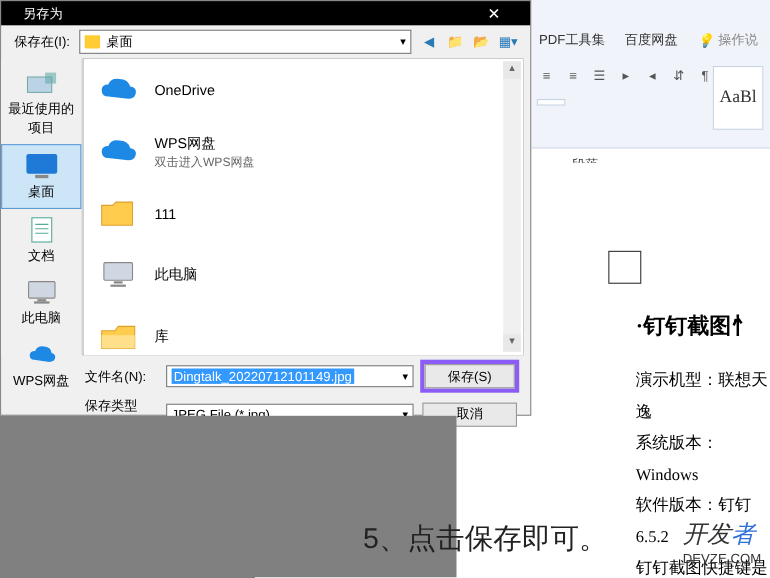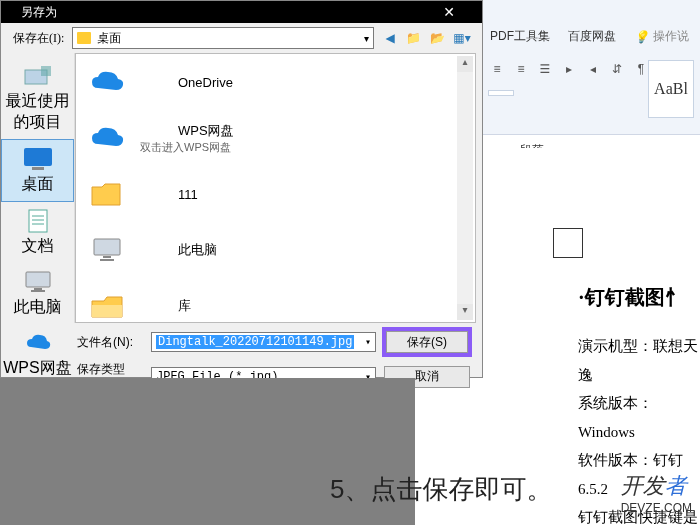--- a/index.html
+++ b/index.html
@@ -14,43 +14,43 @@
 .ribbon-extra { position: absolute; top: 90px; left: 488px; display: flex; gap: 6px; }
 .ribbon-dropdown { background: #fff; border: 1px solid #c7d3e3; padding: 2px 18px 2px 6px; font-size: 12px; color: #333; position: relative; }
 .doc-area { position: absolute; top: 148px; left: 483px; right: 0; bottom: 0; background: #fff; overflow: hidden; }
 .doc-square { position: absolute; top: 80px; left: 70px; width: 30px; height: 30px; border: 1px solid #333; }
 .doc-content { position: absolute; top: 130px; left: 95px; right: 0; font-family: SimSun; font-size: 15px; color: #000; line-height: 1.9; }
 .doc-title { font-size: 20px; font-weight: bold; margin-bottom: 16px; }
 .dialog { position: absolute; top: 0; left: 0; width: 483px; height: 378px; background: #f0f0f0; border: 1px solid #888; }
 .titlebar { height: 22px; background: #000; color: #fff; display: flex; align-items: center; padding: 0 20px; justify-content: space-between; }
 .titlebar .close { width: 26px; text-align: center; font-size: 14px; }
 .topbar { height: 30px; display: flex; align-items: center; padding: 0 12px; gap: 8px; }
-.lookin-label { font-size: 12px; font-family: Liberation Serif, serif; }
+.lookin-label { font-size: 12px; }
 .lookin-combo { flex: 1; height: 22px; background: #fff; border: 1px solid #7a7a7a; display: flex; align-items: center; padding: 0 4px; gap: 6px; }
 .lookin-combo .folder-ico { width: 14px; height: 12px; background: #ffcc33; border-radius: 1px; }
 .lookin-combo .arrow { margin-left: auto; font-size: 10px; }
 .topbar-icons { display: flex; gap: 8px; align-items: center; }
 .topbar-icons i { font-style: normal; width: 16px; height: 16px; display: inline-flex; align-items: center; justify-content: center; }
 .body-row { display: flex; height: 270px; }
 .shortcuts { width: 74px; background: #f0f0f0; border-right: 1px solid #ddd; padding-top: 4px; }
 .shortcut { display: flex; flex-direction: column; align-items: center; padding: 6px 2px; gap: 2px; cursor: pointer; }
 .shortcut.selected { background: #cde6f7; border: 1px solid #5b9bd5; }
 .shortcut .ico { width: 32px; height: 26px; display: flex; align-items: center; justify-content: center; }
-.shortcut .lbl { font-size: 16px; text-align: center; }
+.shortcut .lbl { font-size: 12px; text-align: center; }
 .file-pane { flex: 1; background: #fff; border: 1px solid #bbb; margin: 0 6px 0 0; position: relative; overflow-y: auto; }
 .file-item { display: flex; align-items: center; gap: 12px; padding: 10px 12px; }
 .file-icon { width: 40px; height: 36px; display: flex; align-items: center; justify-content: center; }
-.file-name { font-size: 13px; color: #000; margin-left: 38px; }
+.file-name { font-size: 13px; color: #000; }
 .file-sub { font-size: 11px; color: #666; }
 .file-sb { position: absolute; top: 2px; right: 2px; width: 16px; bottom: 2px; background: #f0f0f0; }
 .file-sb .up, .file-sb .dn { height: 16px; text-align: center; font-size: 10px; color: #666; background: #e8e8e8; }
 .file-sb .dn { position: absolute; bottom: 0; left: 0; right: 0; }
 .fields { padding: 6px 12px 4px 76px; display: grid; grid-template-columns: 66px 1fr 86px; row-gap: 6px; column-gap: 8px; align-items: center; }
 .field-label { font-size: 12px; }
-.field-combo { height: 20px; background: #fff; border: 1px solid #7a7a7a; padding: 1px 4px; display: flex; align-items: center; font-family: Liberation Mono, monospace; font-size: 12px; }
+.field-combo { height: 20px; background: #fff; border: 1px solid #7a7a7a; padding: 1px 4px; display: flex; align-items: center; font-family: Liberation Sans, sans-serif; font-size: 12px; }
 .field-combo.fn { background: #fff; }
 .fn-text { background: #3399ff; color: #fff; padding: 0 2px; }
 .field-combo .arrow { margin-left: auto; font-size: 10px; }
 .btn { height: 22px; background: #e9e9e9; border: 1px solid #999; font-size: 12px; display: flex; align-items: center; justify-content: center; }
 .save-hl { border: 4px solid #8b5cf6; margin: -2px -2px; }
 .gray-bg { position: absolute; top: 378px; left: 0; width: 415px; bottom: 0; background: #808080; }
 .caption { position: absolute; left: 330px; top: 472px; font-size: 26px; color: #222; }
 .watermark { position: absolute; right: 8px; bottom: 10px; font-size: 22px; font-style: italic; color: #333; }
 .watermark .b { color: #2e6fd8; }
 svg { display: block; }

